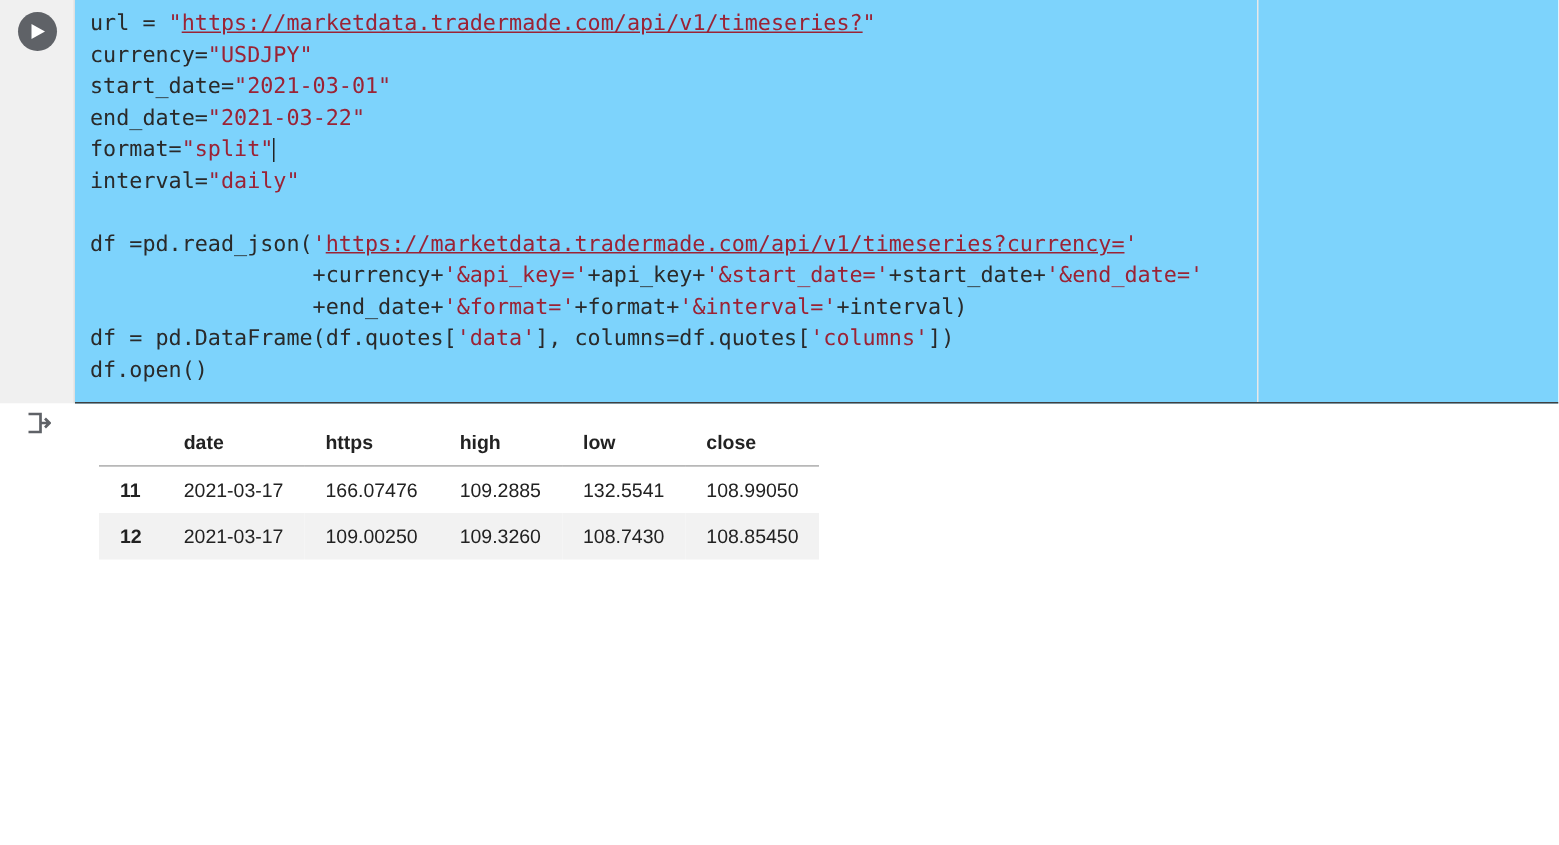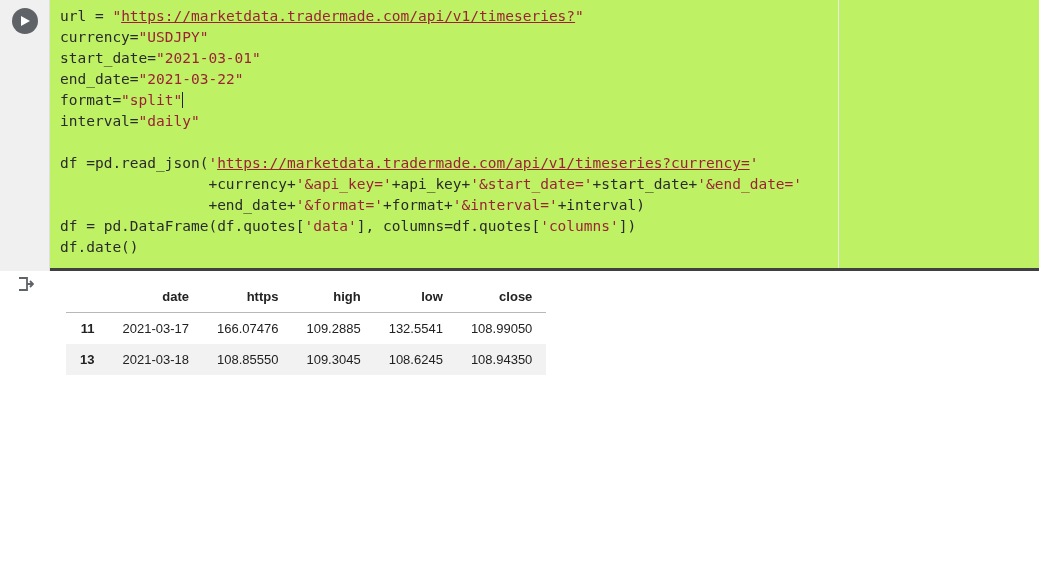--- a/index.html
+++ b/index.html
@@ -38,22 +38,22 @@
     display: flex;
     align-items: center;
     justify-content: center;
     cursor: pointer;
     margin-top: 2px;
   }
   .run-btn svg { fill: #fff; }
   .out-icon svg { stroke: #5f6267; fill: none; stroke-width: 1.8; }
   .code-area {
     flex: 1;
-    background: #bef264;
-    border-bottom: 3px solid #404040;
+    background: #7dd3fc;
+    border-bottom: 1px solid #404040;
     padding: 6px 10px 10px 10px;
     position: relative;
   }
   .code-area::before {
     content: "";
     position: absolute;
     right: 200px;
     top: 0;
     bottom: 0;
     border-left: 1px solid #e8e8e8;
@@ -81,21 +81,21 @@
     overflow: auto;
   }
   table.df {
     border-collapse: collapse;
     font-family: Arial, sans-serif;
     font-size: 13px;
     color: #222;
   }
   table.df th, table.df td {
     padding: 8px 14px;
-    text-align: right;
+    text-align: left;
     white-space: nowrap;
   }
   table.df thead th {
     font-weight: bold;
     border-bottom: 1px solid #b8b8b8;
   }
   table.df tbody th {
     font-weight: bold;
   }
   table.df tbody tr:nth-child(even) {
@@ -118,21 +118,21 @@
 currency=<span class="tok-str">"<span>USDJPY</span>"</span>
 start_date=<span class="tok-str">"<span>2021-03-01</span>"</span>
 end_date=<span class="tok-str">"<span>2021-03-22</span>"</span>
 format=<span class="tok-str">"<span>split</span>"</span><span class="cursor"></span>
 interval=<span class="tok-str">"<span>daily</span>"</span>
 
 <span>df =pd.read_json(</span><span class="tok-str"><span>'</span><a>https://marketdata.tradermade.com/api/v1/timeseries?currency=</a><span>'</span></span>
 <span>                 +currency+</span><span class="tok-str">'&amp;api_key='</span><span>+api_key+</span><span class="tok-str">'&amp;start_date='</span><span>+start_date+</span><span class="tok-str">'&amp;end_date='</span>
 <span>                 +end_date+</span><span class="tok-str">'&amp;format='</span><span>+format+</span><span class="tok-str">'&amp;interval='</span><span>+interval)</span>
 <span>df = pd.DataFrame(df.quotes[</span><span class="tok-str">'data'</span><span>], columns=df.quotes[</span><span class="tok-str">'columns'</span><span>])</span>
-<span>df.date()</span></pre>
+<span>df.open()</span></pre>
   </div>
 </div>
 
 <div class="cell-wrapper">
   <div class="gutter output-gutter">
     <span class="out-icon">
       <svg width="18" height="18" viewBox="0 0 18 18">
           <path d="M3 3 h8 v12 h-8 M11 9 h5 M14 6 l3 3 l-3 3"></path>
         </svg>
     </span>
@@ -152,23 +152,23 @@
       <tbody>
         <tr>
           <th>11</th>
           <td>2021-03-17</td>
           <td>166.07476</td>
           <td>109.2885</td>
           <td>132.5541</td>
           <td>108.99050</td>
         </tr>
         <tr>
-          <th>13</th>
-          <td>2021-03-18</td>
-          <td>108.85550</td>
-          <td>109.3045</td>
-          <td>108.6245</td>
-          <td>108.94350</td>
+          <th>12</th>
+          <td>2021-03-17</td>
+          <td>109.00250</td>
+          <td>109.3260</td>
+          <td>108.7430</td>
+          <td>108.85450</td>
         </tr>
       </tbody>
     </table>
   </div>
 </div>
 
 </body></html>

